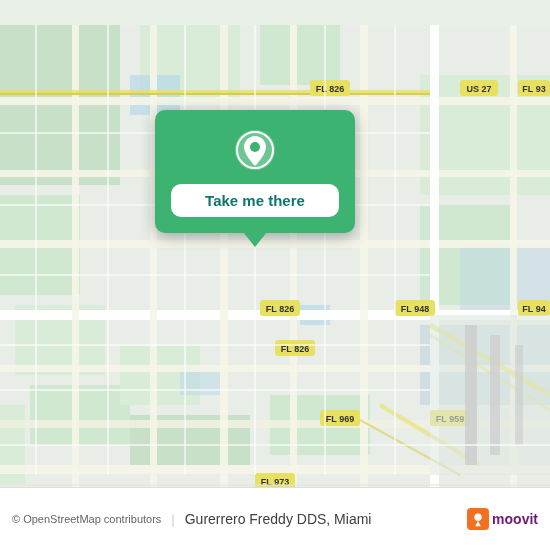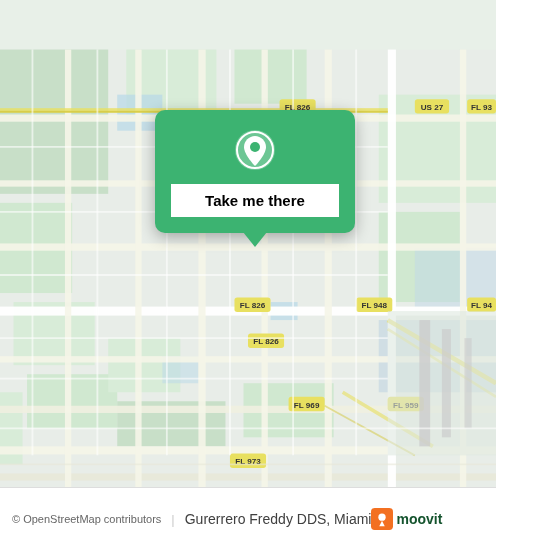--- a/index.html
+++ b/index.html
@@ -5,21 +5,21 @@
     * { margin: 0; padding: 0; box-sizing: border-box; }
     body {
       width: 550px;
       height: 550px;
       overflow: hidden;
       font-family: Arial, sans-serif;
       position: relative;
     }
 
     #map-container {
-      width: 496px;
+      width: 550px;
       height: 550px;
       position: relative;
       background-color: #e8f0e8;
       overflow: hidden;
     }
 
     
     .map-bg {
       width: 100%;
       height: 100%;
@@ -30,20 +30,21 @@
     
     .bottom-bar {
       position: absolute;
       bottom: 0;
       left: 0;
       width: 100%;
       background: white;
       padding: 20px 12px;
       display: flex;
       align-items: center;
+      justify-content: space-between;
       z-index: 10;
       border-top: 1px solid #ddd;
     }
 
     .bottom-bar-left {
       display: flex;
       align-items: center;
       gap: 6px;
       font-size: 13px;
       color: #333;
@@ -59,21 +60,21 @@
       font-weight: 500;
       color: #404040;
     }
 
     .moovit-logo {
       display: flex;
       align-items: center;
       gap: 3px;
       font-size: 14px;
       font-weight: bold;
-      color: #14532d;
+      color: #701a75;
     }
 
     .moovit-icon {
       width: 22px;
       height: 22px;
     }
 
     
     .location-card {
       position: absolute;
@@ -91,23 +92,23 @@
     }
 
     .pin-icon {
       width: 44px;
       height: 44px;
       margin-bottom: 12px;
     }
 
     .take-me-btn {
       background: white;
-      color: #000000;
+      color: #0f766e;
       border: none;
-      border-radius: 0;
+      border-radius: 10px;
       padding: 8px 24px;
       font-size: 15px;
       font-weight: 600;
       cursor: pointer;
       width: 100%;
       text-align: center;
     }
 
     
     .location-card::after {

